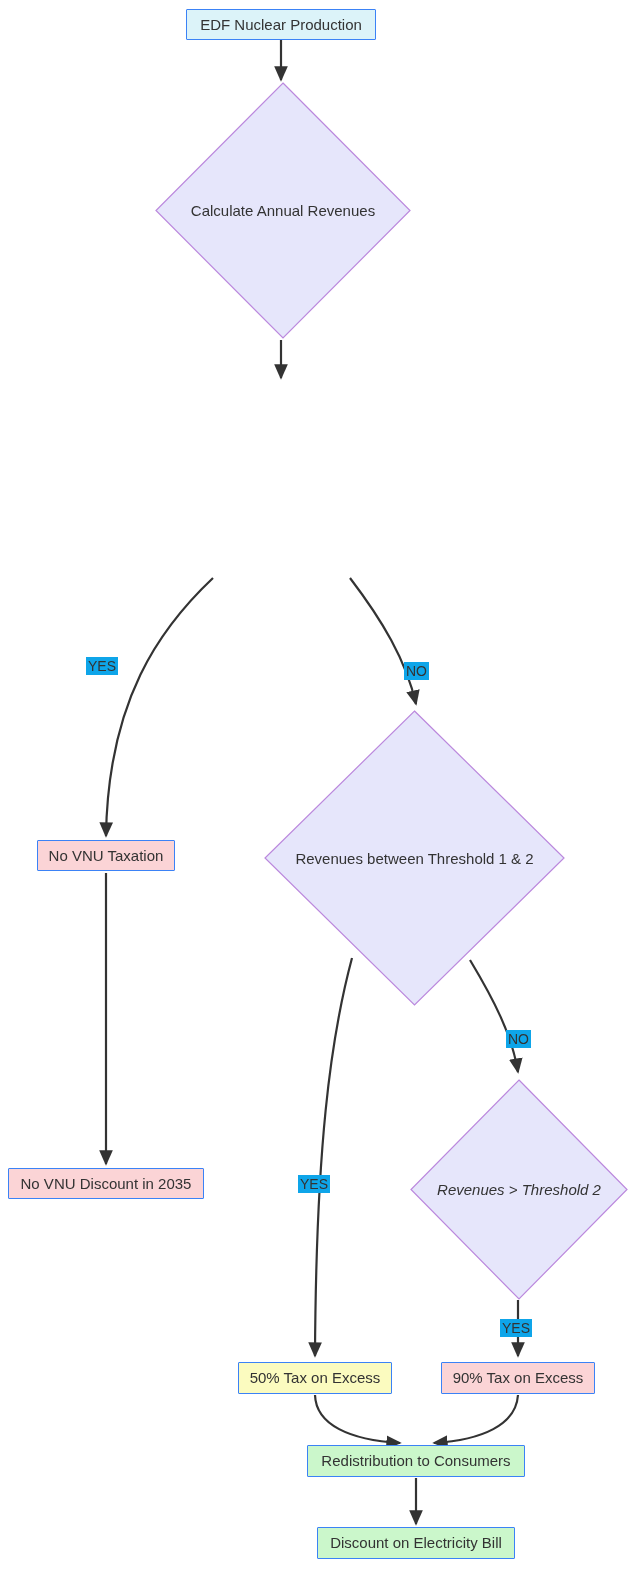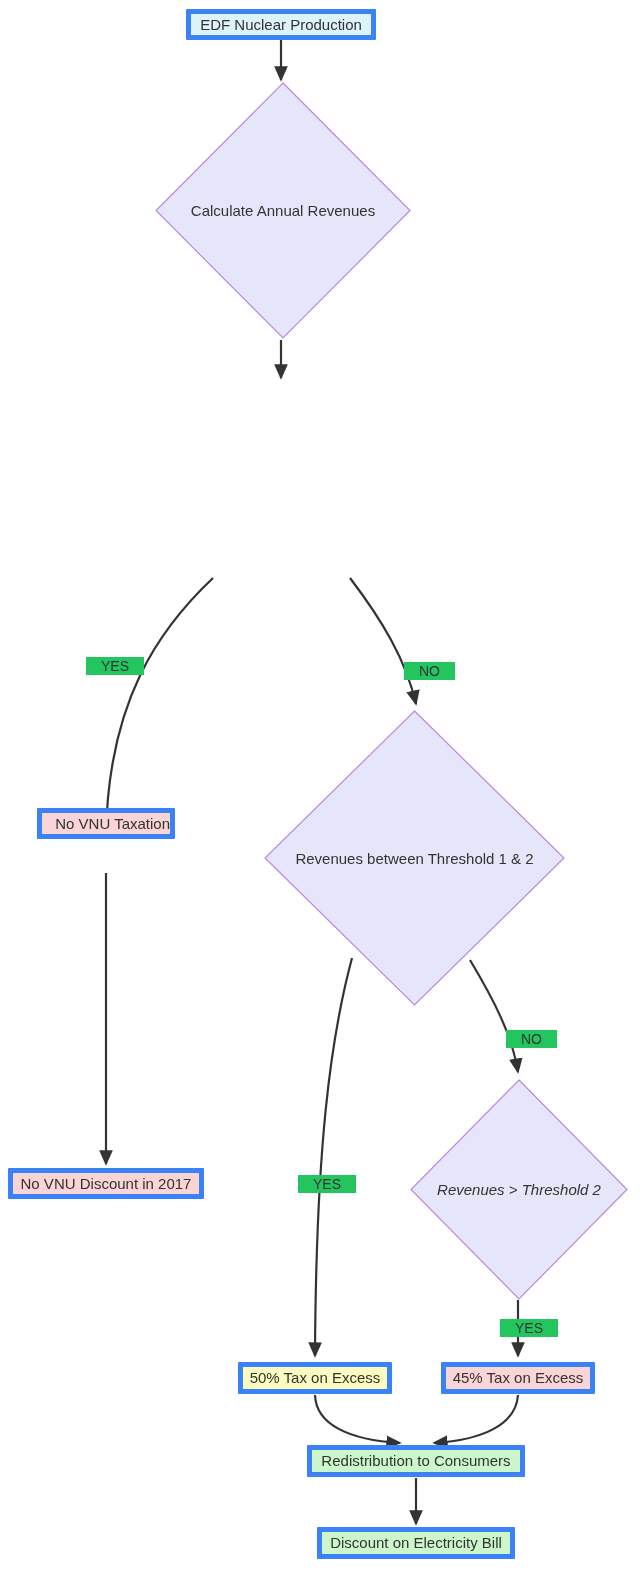--- a/index.html
+++ b/index.html
@@ -32,21 +32,21 @@
     display: flex;
     align-items: center;
     justify-content: center;
     text-align: center;
     color: #333333;
     font-size: 15px;
     line-height: 1.15;
     white-space: nowrap;
   }
   .rect {
-    border: 5px solid #3b82f6;
+    border: 1px solid #3b82f6;
     border-radius: 1px;
   }
   .rect.start   { background: #dcf3f9; }
   .rect.danger  { background: #fbd4d6; }
   .rect.warn    { background: #fbfbbf; }
   .rect.good    { background: #cbf7cb; }
 
   .diamond-wrap {
     position: absolute;
     text-align: right;
@@ -67,25 +67,25 @@
     display: flex;
     align-items: center;
     justify-content: center;
     color: #333333;
     font-size: 15px;
     white-space: nowrap;
     pointer-events: none;
   }
   .edge-label {
     position: absolute;
-    background: #22c55e;
+    background: #0ea5e9;
     color: #333333;
     font-size: 14px;
     line-height: 16px;
-    padding: 1px 15px;
+    padding: 1px 2px;
     white-space: nowrap;
   }
 </style>
 </head>
 <body>
 
 <div id="canvas">
 
   <svg id="edges" viewBox="0 0 640 1579">
     <defs>
@@ -116,26 +116,26 @@
     <svg class="diamond-shape" viewBox="0 0 256 257" preserveAspectRatio="none">
       <polygon points="128,1 255,128.5 128,256 1,128.5" fill="#e6e6fb" stroke="#bb88dd" stroke-width="1.2"></polygon>
     </svg>
     <div class="diamond-label">Calculate Annual Revenues</div>
   </div>
 
 
   <div class="edge-label" style="left:86px; top:657px;">YES</div>
   <div class="edge-label" style="left:404px; top:662px;">NO</div>
 
-  <div class="node rect danger" style="left:37px; top:808px; width:138px; height:31px;justify-content:flex-end;">
+  <div class="node rect danger" style="left:37px; top:840px; width:138px; height:31px;">
     <span>No VNU Taxation</span>
   </div>
 
   <div class="node rect danger" style="left:8px; top:1168px; width:196px; height:31px;">
-    <span>No VNU Discount in 2017</span>
+    <span>No VNU Discount in 2035</span>
   </div>
 
   <div class="diamond-wrap" style="left:264px; top:710px; width:301px; height:296px;">
     <svg class="diamond-shape" viewBox="0 0 301 296" preserveAspectRatio="none">
       <polygon points="150.5,1 300,148 150.5,295 1,148" fill="#e6e6fb" stroke="#bb88dd" stroke-width="1.2"></polygon>
     </svg>
     <div class="diamond-label">Revenues between Threshold 1 &amp; 2</div>
   </div>
 
   <div class="edge-label" style="left:298px; top:1175px;">YES</div>
@@ -148,21 +148,21 @@
     <div class="diamond-label">Revenues &gt; Threshold 2</div>
   </div>
 
   <div class="edge-label" style="left:500px; top:1319px;">YES</div>
 
   <div class="node rect warn" style="left:238px; top:1362px; width:154px; height:32px;">
     <span>50% Tax on Excess</span>
   </div>
 
   <div class="node rect danger" style="left:441px; top:1362px; width:154px; height:32px;">
-    <span>45% Tax on Excess</span>
+    <span>90% Tax on Excess</span>
   </div>
 
   <div class="node rect good" style="left:317px; top:1527px; width:198px; height:32px;">
     <span>Discount on Electricity Bill</span>
   </div>
 
   <div class="node rect good" style="left:307px; top:1445px; width:218px; height:32px;">
     <span>Redistribution to Consumers</span>
   </div>
 

